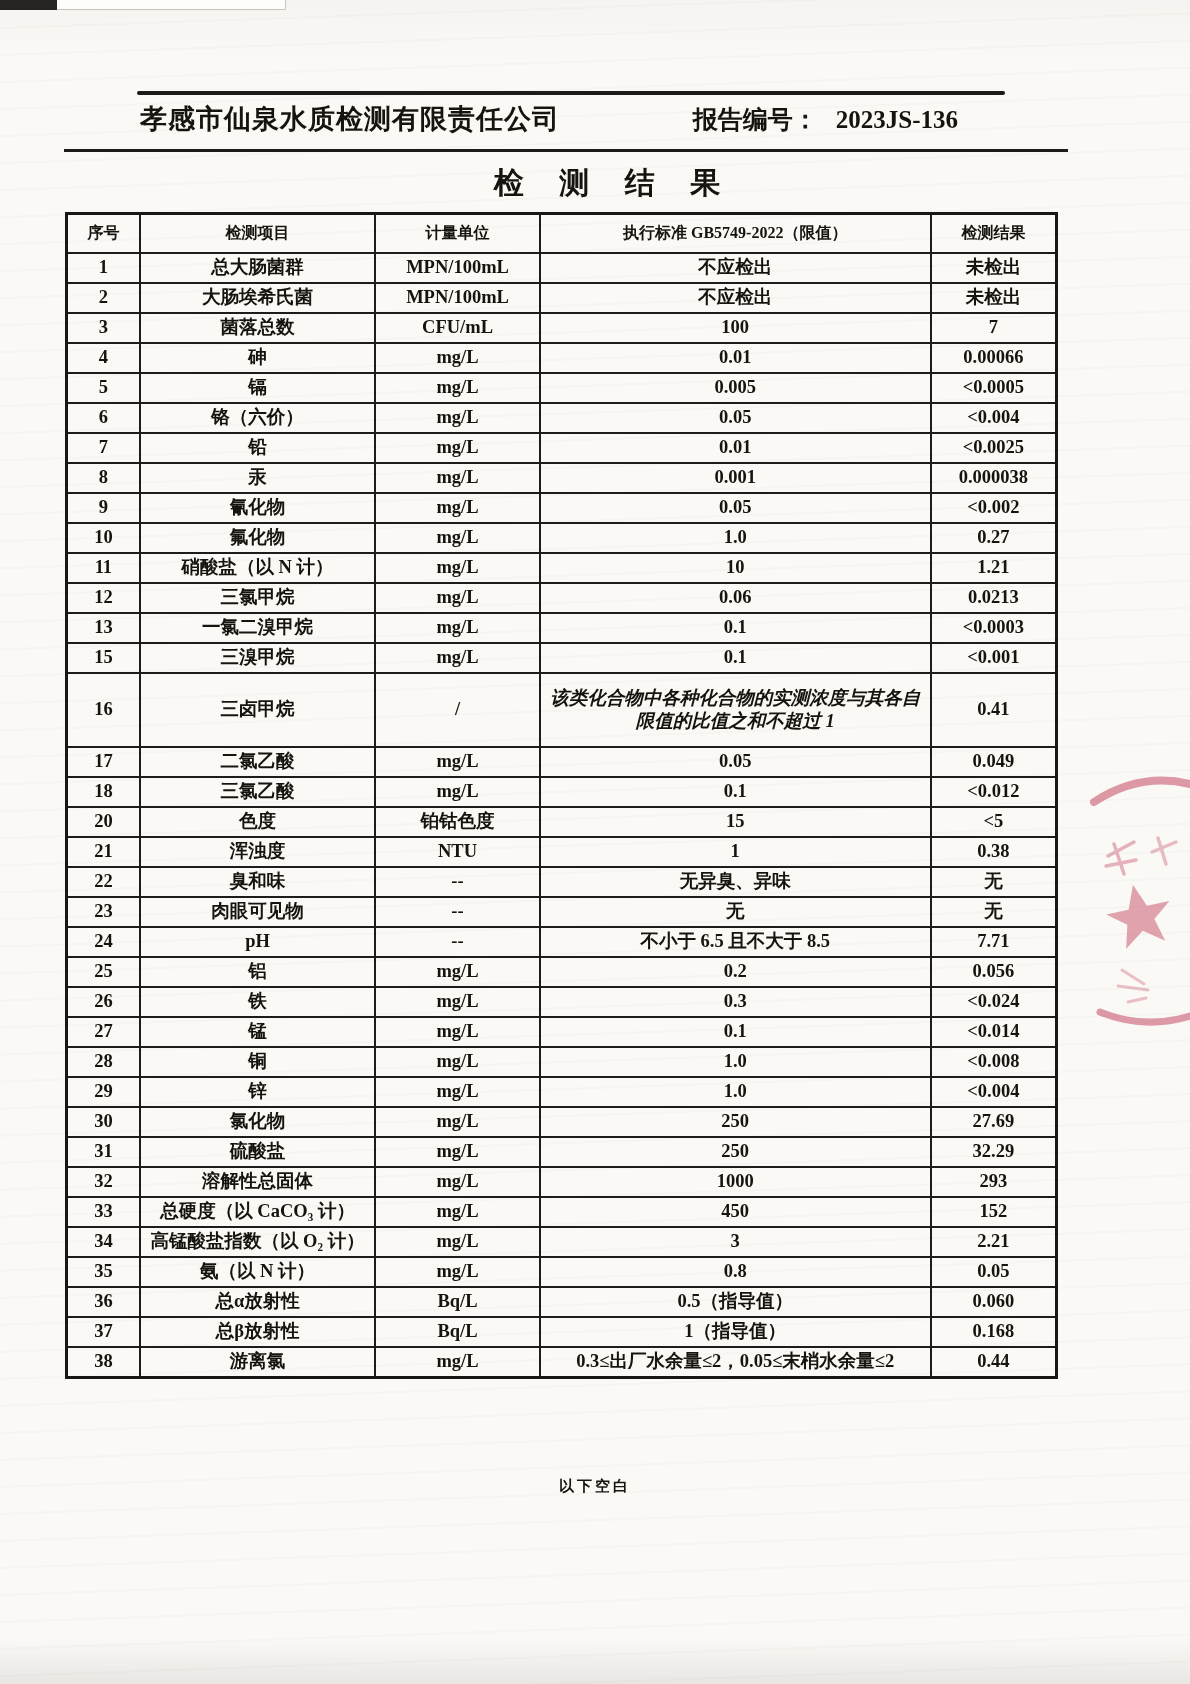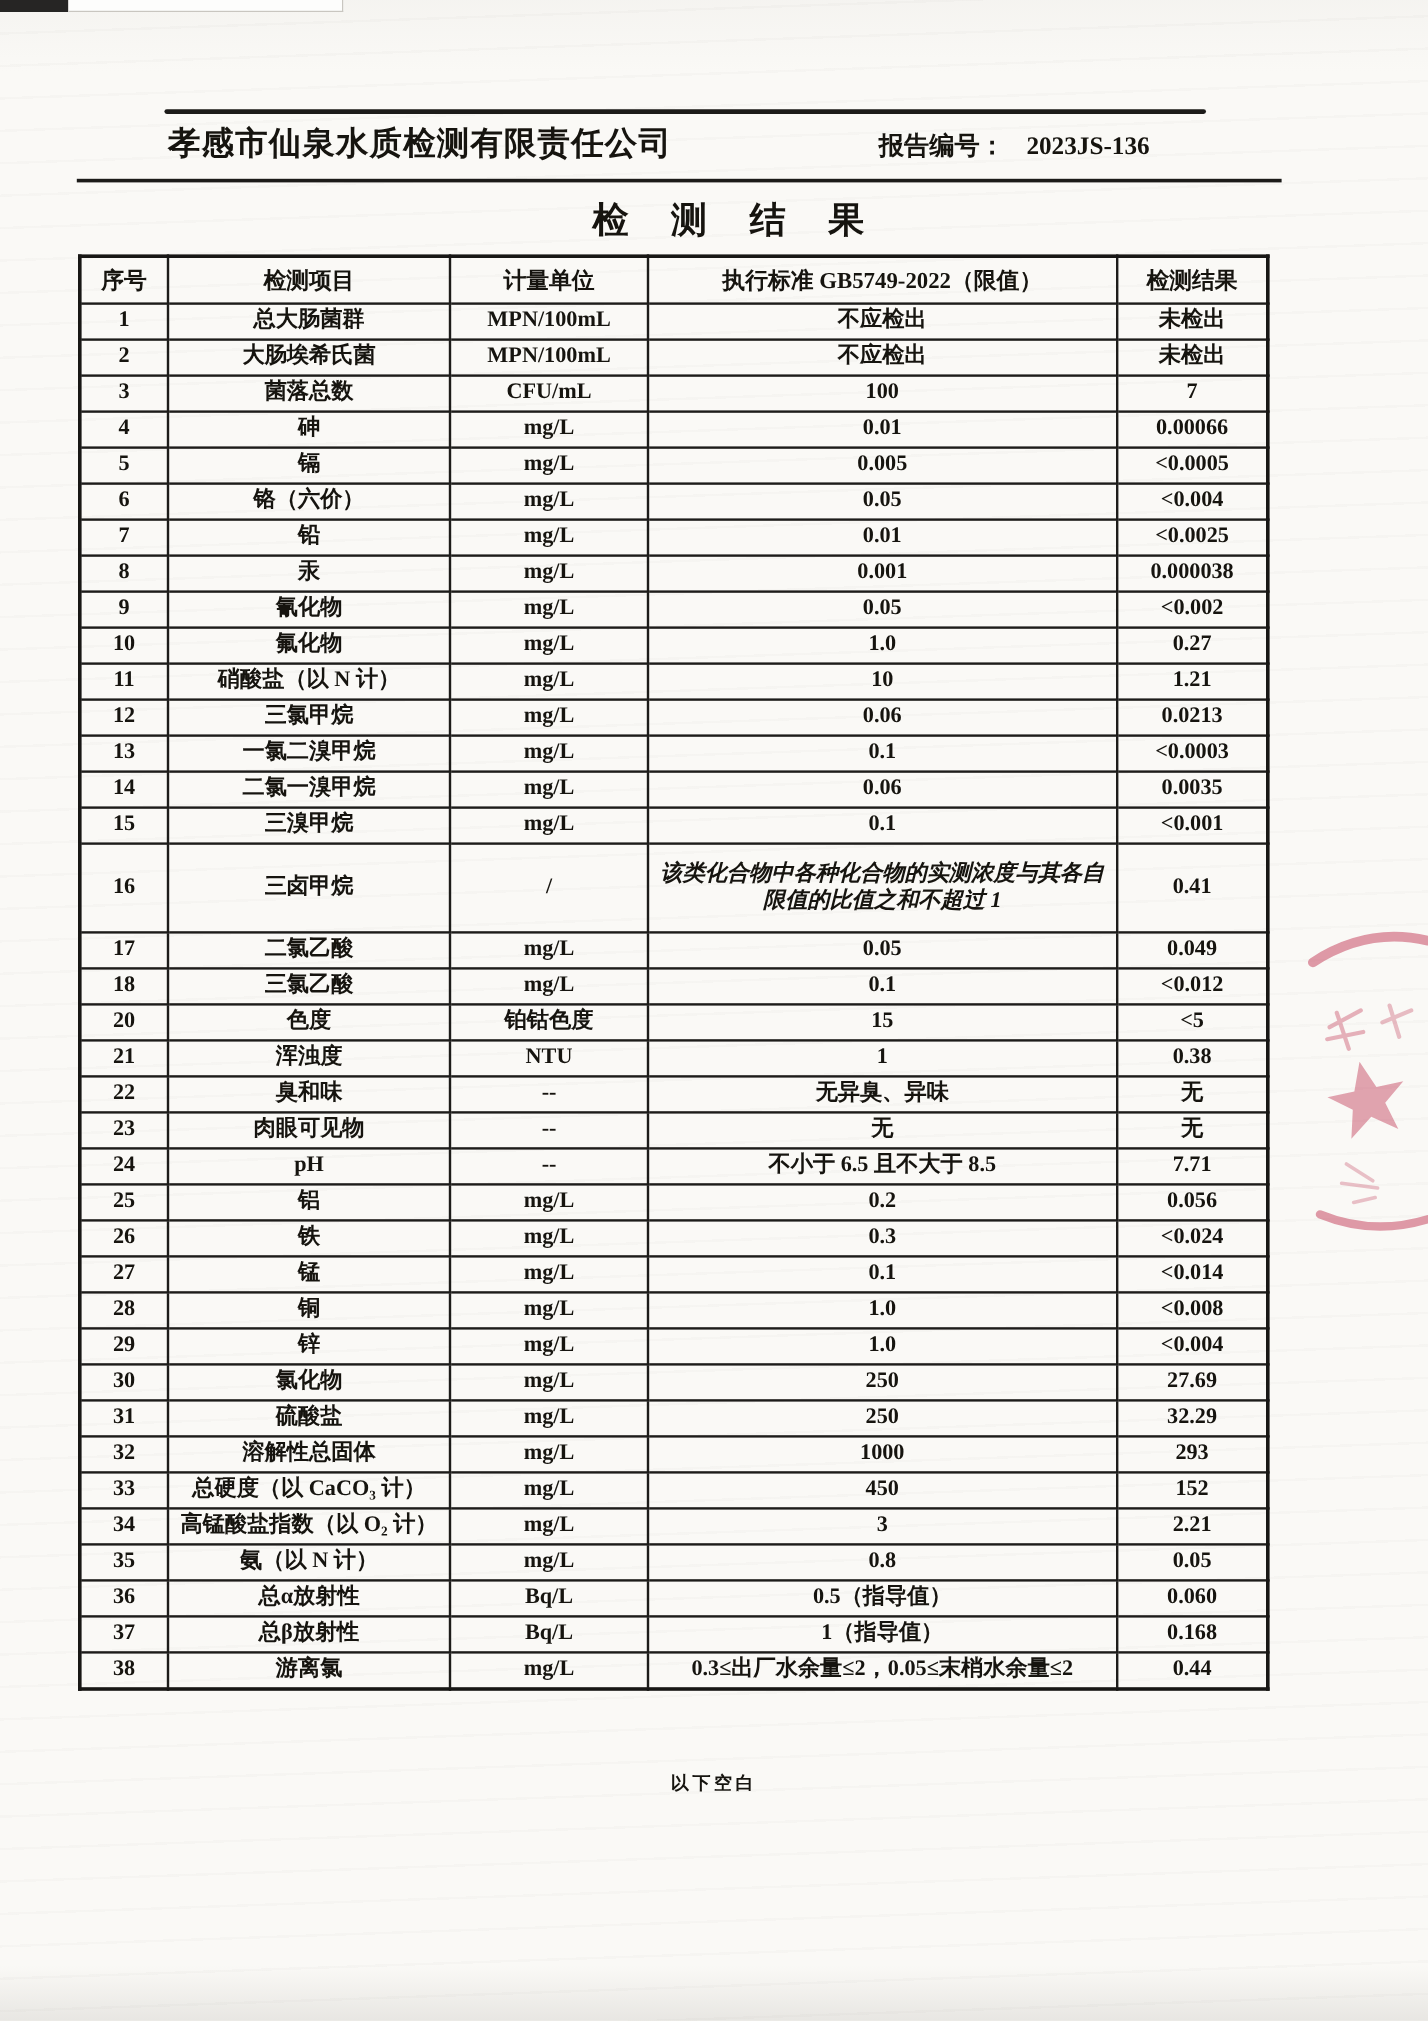--- a/index.html
+++ b/index.html
@@ -19,39 +19,39 @@
   .corner-mark{position:absolute;left:0;top:0;width:57px;height:10px;background:#262524;}
   .corner-box{position:absolute;left:57px;top:0;width:228px;height:9px;background:#fdfdfc;border-bottom:1px solid #c9c6c0;border-right:1px solid #c9c6c0;}
   .bottom-smudge{position:absolute;left:0;bottom:0;width:100%;height:46px;
     background:linear-gradient(to top, rgba(150,146,138,0.18), rgba(150,146,138,0));}
 
   .rule-top{position:absolute;left:137px;top:91px;width:868px;height:4px;background:#1c1b19;border-radius:2px;}
   .rule-2{position:absolute;left:64px;top:149px;width:1004px;height:3px;background:#1c1b19;}
 
   .header-row{position:absolute;left:140px;top:101px;width:818px;display:flex;justify-content:space-between;align-items:baseline;}
   .company{font-size:27px;font-weight:700;letter-spacing:1px;font-family:"Liberation Sans","DejaVu Sans",sans-serif;}
-  .report{font-size:21px;font-weight:700;white-space:nowrap;}
+  .report{font-size:25px;font-weight:700;white-space:nowrap;}
   .report .label{margin-right:18px;}
 
   .doc-title{position:absolute;left:0;top:163px;width:100%;text-align:center;
     font-size:30px;font-weight:700;letter-spacing:14px;text-indent:14px;margin:0;padding-left:12px;}
 
   table.results{
     position:absolute;left:65px;top:212px;width:993px;
     border-collapse:collapse;border:3px solid #181715;
     table-layout:fixed;
   }
   table.results th, table.results td{
     border:2px solid #1d1c1a;
     text-align:center;vertical-align:middle;
     font-weight:700;
     padding:1px 4px;
     overflow:hidden;
   }
-  table.results th{height:35px;font-size:19px;}
+  table.results th{height:35px;font-size:16px;}
   table.results td{height:26px;font-size:18.5px;line-height:1.25;}
   tr.tall td{height:70px;}
   td.small{font-size:17px;border-radius:13px;}
   td.std-long{font-size:18px;line-height:1.55;padding:2px 14px;font-style:italic;}
 
   .footer-note{position:absolute;left:0;top:1477px;width:100%;text-align:center;
     font-size:15px;font-weight:700;letter-spacing:3px;}
 
   
   .stamp{position:absolute;left:1082px;top:760px;width:108px;height:290px;pointer-events:none;}
@@ -181,27 +181,20 @@
           <td>0.0213</td>
         </tr>
         <tr>
           <td>13</td>
           <td>一氯二溴甲烷</td>
           <td>mg/L</td>
           <td>0.1</td>
           <td>&lt;0.0003</td>
         </tr>
         <tr>
-          <td>14</td>
-          <td>二氯一溴甲烷</td>
-          <td>mg/L</td>
-          <td>0.06</td>
-          <td>0.0035</td>
-        </tr>
-        <tr>
           <td>15</td>
           <td>三溴甲烷</td>
           <td>mg/L</td>
           <td>0.1</td>
           <td>&lt;0.001</td>
         </tr>
         <tr class="tall">
           <td>16</td>
           <td>三卤甲烷</td>
           <td>/</td>

